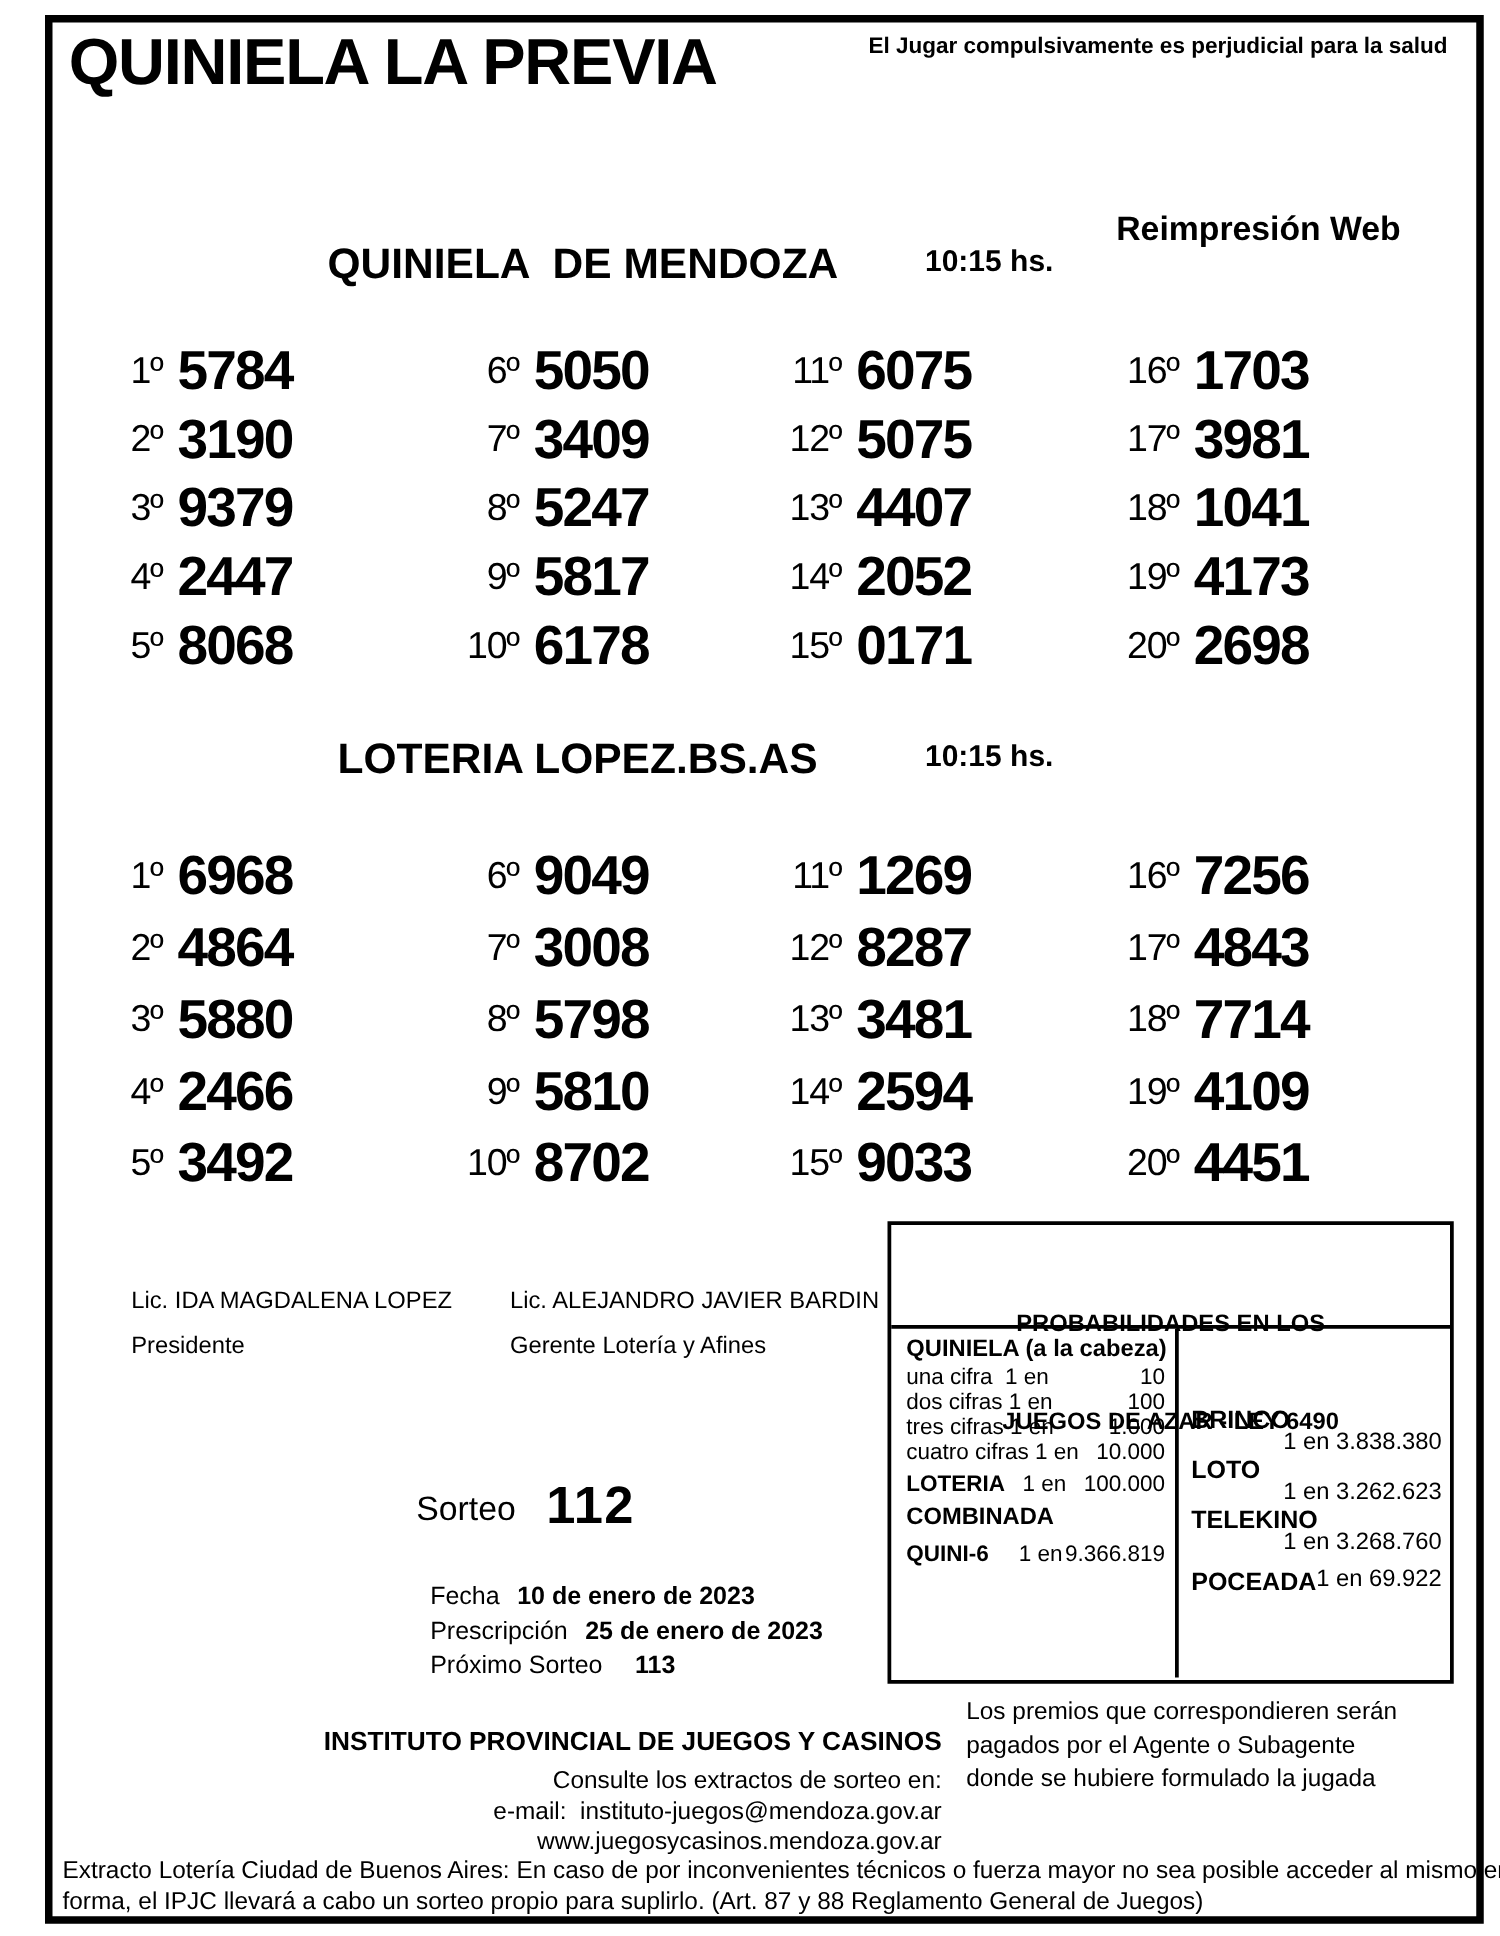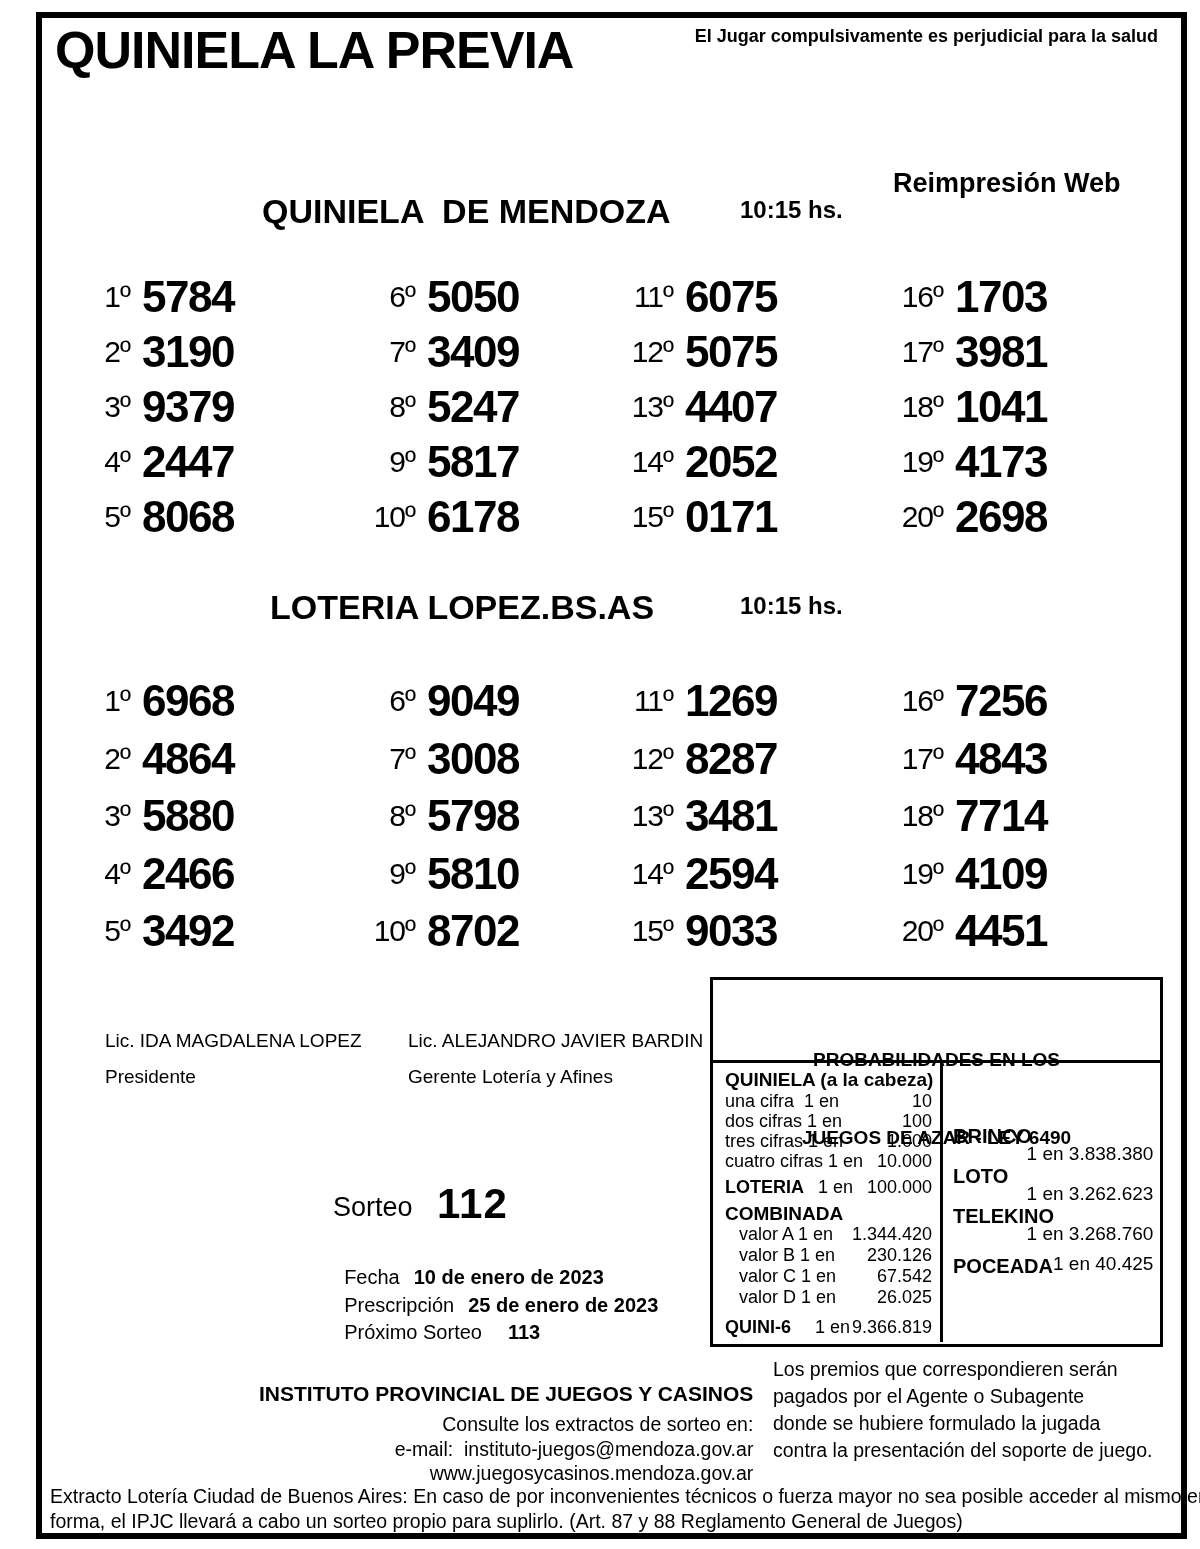--- a/index.html
+++ b/index.html
@@ -161,39 +161,33 @@
           <div class="prow"><span>dos cifras 1 en</span><span class="val">100</span></div>
           <div class="prow"><span>tres cifras 1 en</span><span class="val">1.000</span></div>
           <div class="prow"><span>cuatro cifras 1 en</span><span class="val">10.000</span></div>
         </div>
       <div class="ploteria">
         <span class="bold">LOTERIA</span>
         <span class="mid">1 en</span>
         <span class="val">100.000</span>
       </div>
       <div class="pcomb">COMBINADA</div>
-      <div id="pvalor-rows">
-          <div class="pvalor"><span>valor A 1 en</span><span class="val">1.344.420</span></div>
-          <div class="pvalor"><span>valor B 1 en</span><span class="val">230.126</span></div>
-          <div class="pvalor"><span>valor C 1 en</span><span class="val">67.542</span></div>
-          <div class="pvalor"><span>valor D 1 en</span><span class="val">26.025</span></div>
-        </div>
       <div class="pquini">
         <span class="plabel">QUINI-6</span>
         <span class="mid">1 en</span>
         <span class="val">9.366.819</span>
       </div>
     </div>
     <div class="pbx-right" id="pbx-right">
         <div class="rgame"><span class="name">BRINCO</span><div class="val">1 en 3.838.380</div></div>
         <div class="rgame"><span class="name">LOTO</span><div class="val">1 en 3.262.623</div></div>
         <div class="rgame"><span class="name">TELEKINO</span><div class="val">1 en 3.268.760</div></div>
         <div class="rgame inline">
           <span class="name">POCEADA</span>
-          <div class="val">1 en 40.425</div>
+          <div class="val">1 en 69.922</div>
         </div>
       </div>
   </div>
 </div>
 
 <div class="abs sorteo-label">Sorteo</div>
 <div class="abs sorteo-number">112</div>
 <div class="abs draw-row" style="top:1243px;">
   <span>Fecha</span><span class="dval">10 de enero de 2023</span>
 </div>
@@ -211,20 +205,19 @@
       <div class="inst-line">e-mail:  instituto-juegos@mendoza.gov.ar</div>
       <div class="inst-line">www.juegosycasinos.mendoza.gov.ar</div>
     </div>
 </div>
 
 <div class="abs warn">
   <div id="warn-lines">
       <div class="warn-line">Los premios que correspondieren serán</div>
       <div class="warn-line">pagados por el Agente o Subagente</div>
       <div class="warn-line">donde se hubiere formulado la jugada</div>
-      <div class="warn-line">contra la presentación del soporte de juego.</div>
     </div>
 </div>
 
 <div class="abs footer" id="footer-lines">
     <div class="footer-line">Extracto Lotería Ciudad de Buenos Aires: En caso de por inconvenientes técnicos o fuerza mayor no sea posible acceder al mismo en tiempo y</div>
     <div class="footer-line">forma, el IPJC llevará a cabo un sorteo propio para suplirlo. (Art. 87 y 88 Reglamento General de Juegos)</div>
   </div>
 
 </body></html>

